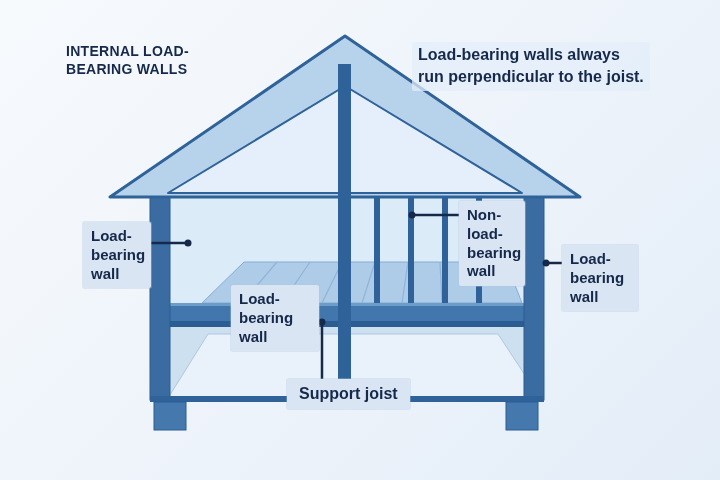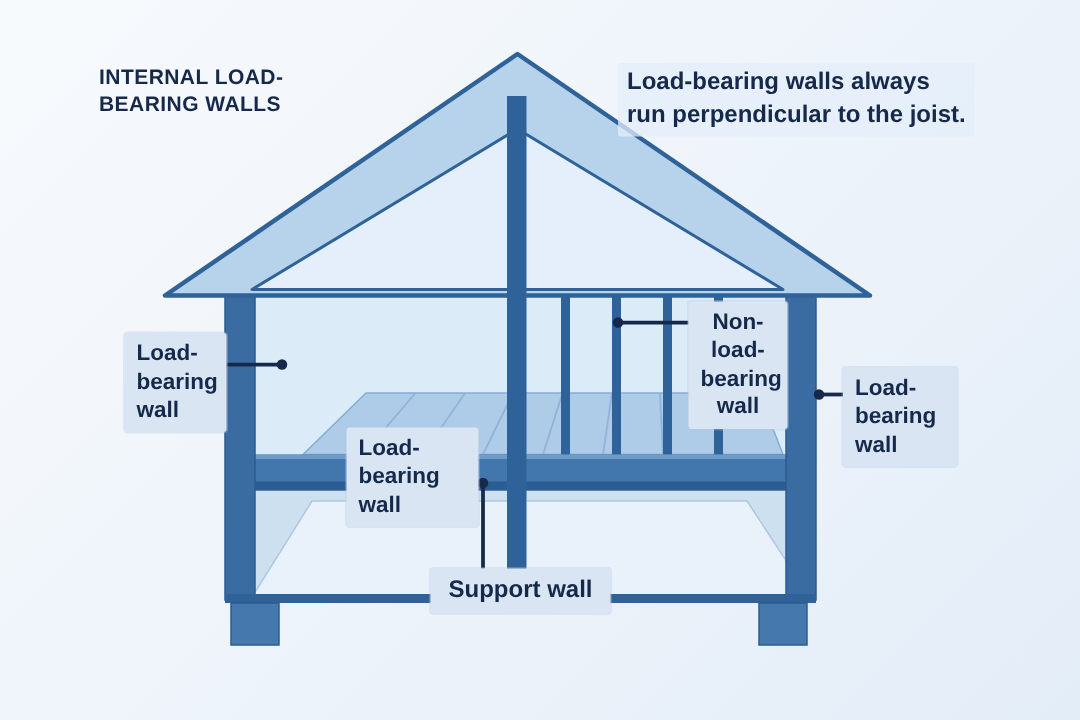--- a/index.html
+++ b/index.html
@@ -43,21 +43,21 @@
     background: #d9e5f2;
     font-size: 15px;
     font-weight: 700;
     line-height: 1.25;
     padding: 5px 8px;
     border-radius: 2px;
     box-shadow: 0 0 0 1px rgba(180, 200, 225, 0.35);
   }
   .lbl-left     { left: 83px;  top: 222px; width: 68px; }
   .lbl-center   { left: 231px; top: 285px; width: 88px; }
-  .lbl-nonload  { left: 459px; top: 201px; width: 66px; text-align: center; }
+  .lbl-nonload  { left: 459px; top: 201px; width: 66px; }
   .lbl-right    { left: 562px; top: 245px; width: 76px; }
   .lbl-support  { left: 287px; top: 379px; font-size: 16px; padding: 5px 12px; }
 </style>
 </head>
 <body>
 
 <div class="stage">
 
   <svg class="diagram" width="720" height="480" viewBox="0 0 720 480">
 
@@ -138,14 +138,14 @@
 
   <div class="txt callout lbl-nonload">Non-
 load-
 bearing
 wall</div>
 
   <div class="txt callout lbl-right">Load-
 bearing
 wall</div>
 
-  <div class="txt callout lbl-support">Support wall</div>
+  <div class="txt callout lbl-support">Support joist</div>
 </div>
 
 </body></html>

